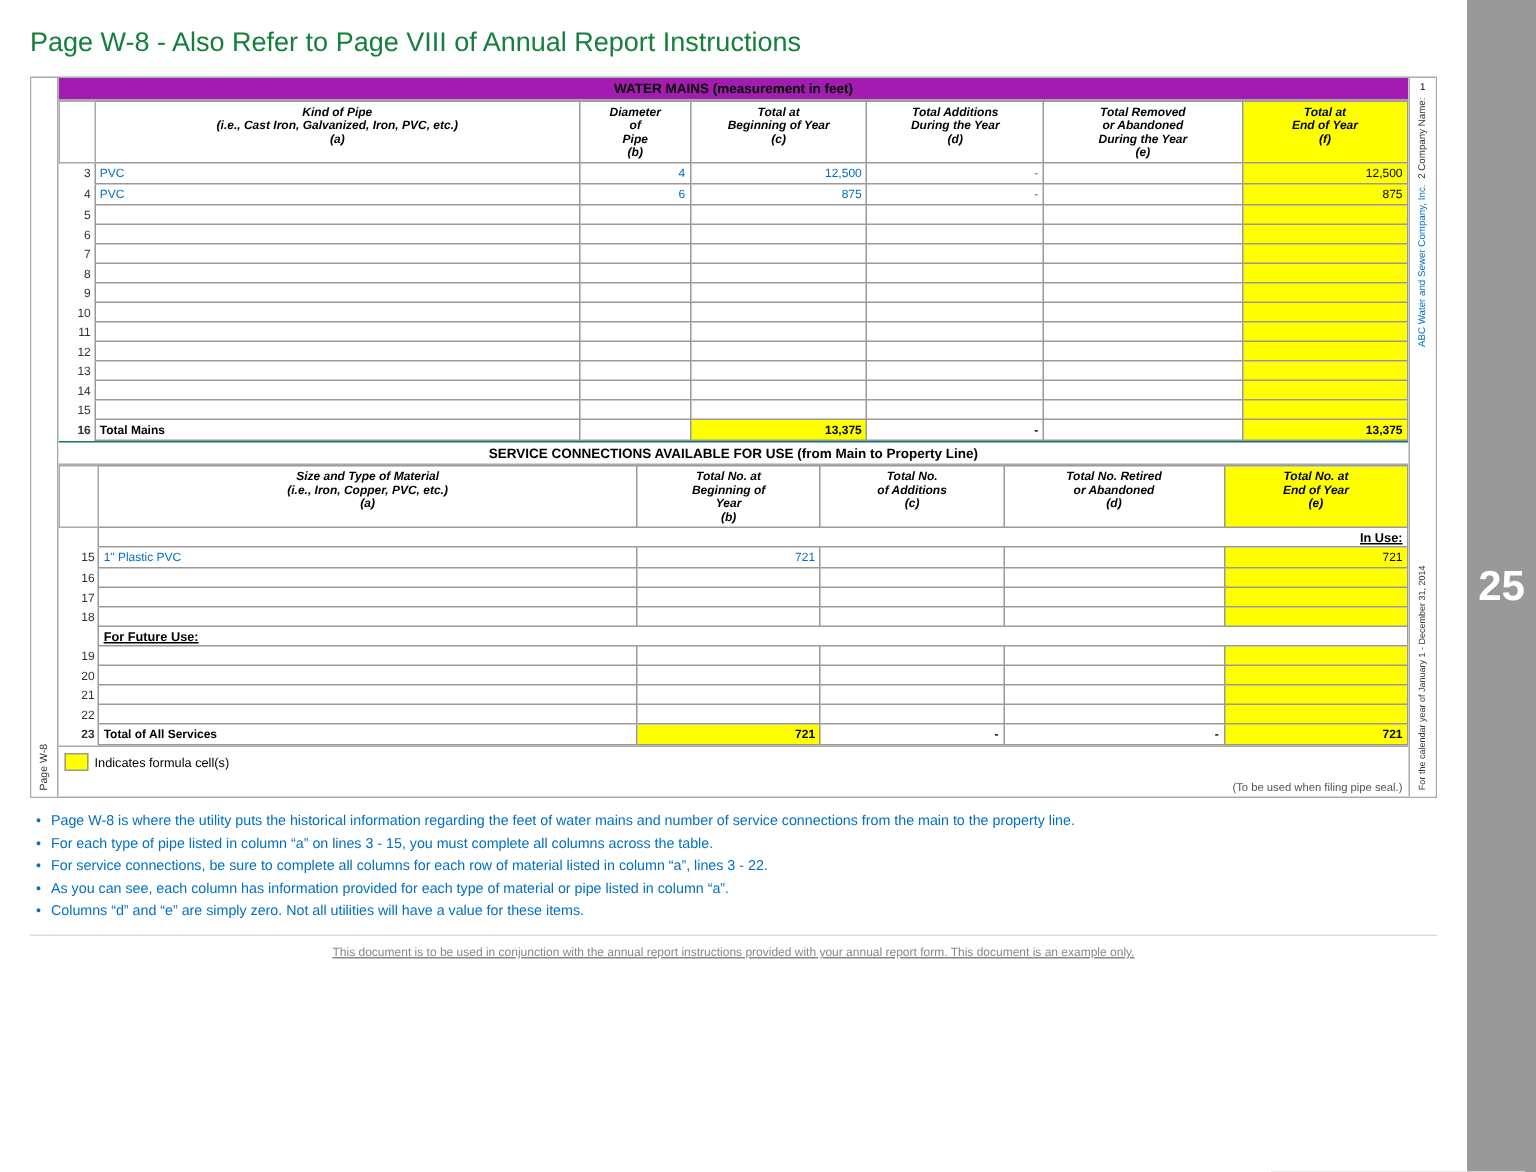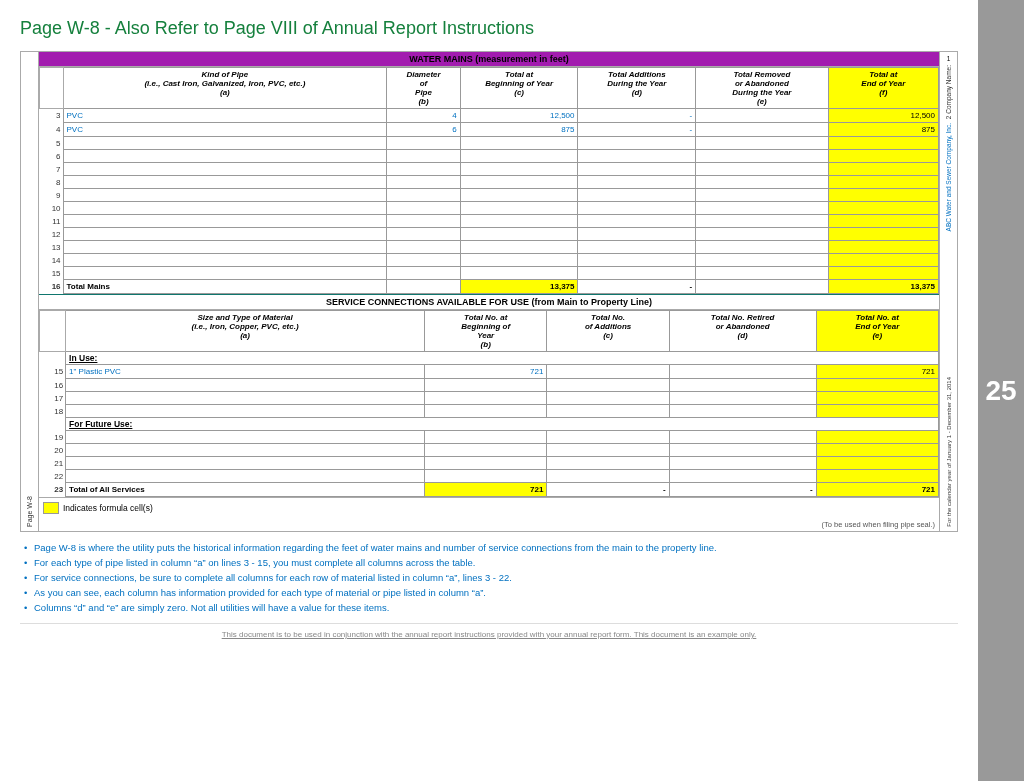--- a/index.html
+++ b/index.html
@@ -316,21 +316,21 @@
             <th class="col-header yellow-cell" style="width:75px;">
               <div><b>Total No. at<br>End of Year</b></div>
               <div>(e)</div>
             </th>
           </tr>
         </thead>
         <tbody>
 
           <tr>
             <td class="row-num"></td>
-            <td colspan="5" style="font-size:8.5px; font-weight:bold; padding:1px 3px; border-bottom:none;"><u>In Use:</u></td>
+            <td colspan="5" style="font-size:8.5px; font-weight:bold; padding:1px 3px; border-bottom:none;text-align:right;"><u>In Use:</u></td>
           </tr>
 
           <tr>
             <td class="row-num">15</td>
             <td style="color:#0070c0; font-size:8px;">1" Plastic PVC</td>
             <td style="text-align:right; color:#0070c0; font-size:8px;">721</td>
             <td style="font-size:8px;"></td>
             <td style="font-size:8px;"></td>
             <td class="yellow-cell" style="text-align:right; font-size:8px;">721</td>
           </tr>

